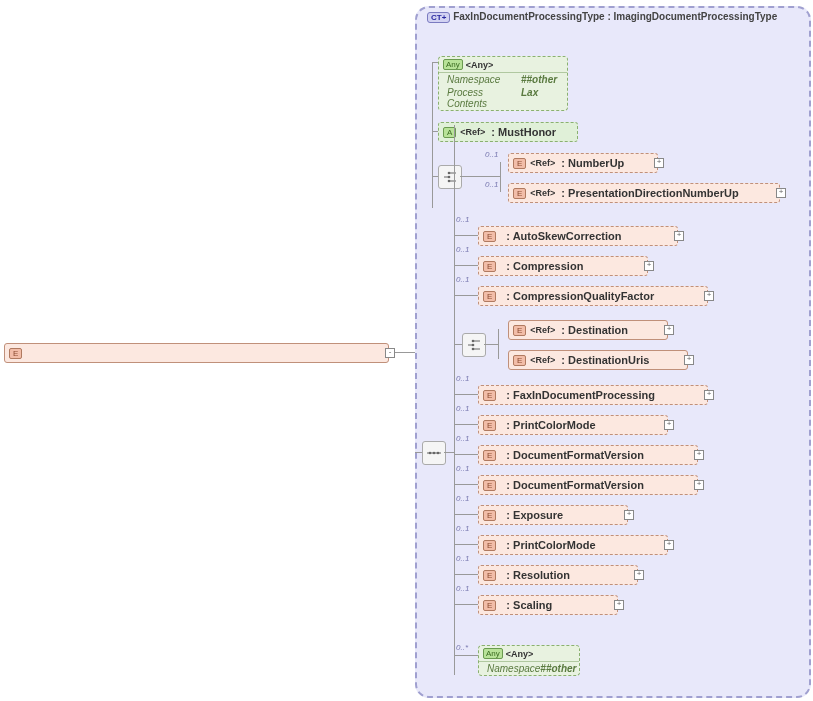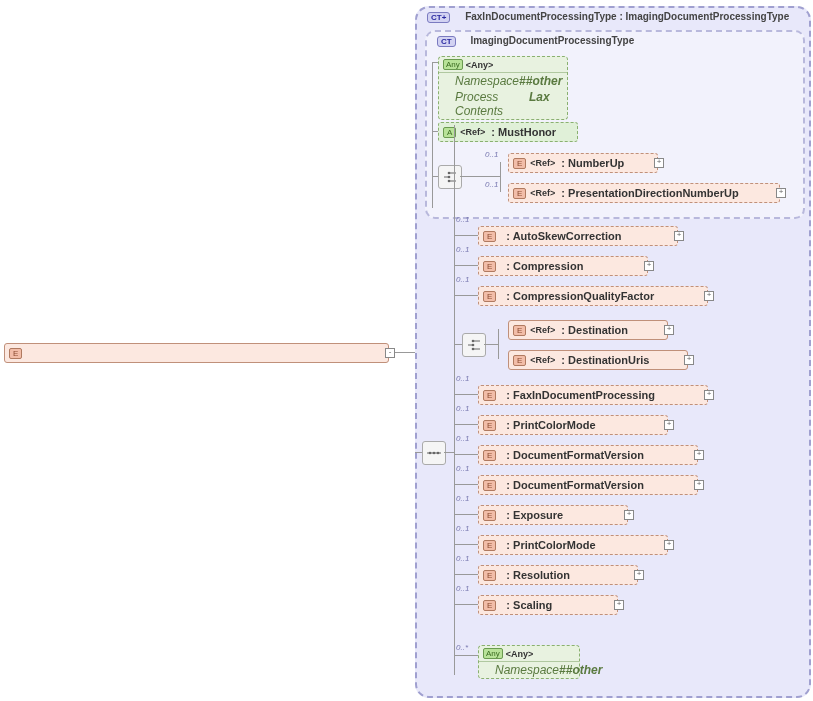--- a/index.html
+++ b/index.html
@@ -1,24 +1,24 @@
 <!DOCTYPE html>
 <html><head>
 <meta charset="utf-8">
 <style>
 body{margin:0;font-family:Arial,Helvetica,sans-serif;font-size:10px;color:#333;background:#fff}
 .canvas{position:relative;width:813px;height:701px}
 .ct-box{position:absolute;background:#e8e8fa;border:2px dashed #a0a0d0;border-radius:14px}
 .ct-title{position:absolute;top:3px;left:10px;font-weight:bold;font-size:10px;color:#444}
-.ct-badge{display:inline-block;background:#d2d2f2;border:1px solid #7a7ac0;border-radius:3px;padding:0 3px;margin-right:12px;font-size:8px;color:#2828a0}
+.ct-badge{display:inline-block;background:#d2d2f2;border:1px solid #7a7ac0;border-radius:3px;padding:0 3px;margin-right:0;font-size:8px;color:#2828a0}
 .inner-ct{position:absolute;background:#f2f2fc;border:2px dashed #b8b8dc;border-radius:10px}
 .any-box{position:absolute;background:#e8f2e0;border:1px dashed #8ab070;border-radius:4px;font-size:9px}
 .any-head{display:flex;align-items:center;border-bottom:1px solid #b0c8a0;padding:2px 4px}
 .any-badge{display:inline-block;background:#b8e298;border:1px solid #6a9a50;border-radius:2px;padding:0 2px;margin-right:3px;font-size:8px;color:#3a6a20}
-.any-row{display:flex;padding:1px 16px;font-style:italic;color:#5a7a40;font-size:12px}
+.any-row{display:flex;padding:1px 8px;font-style:italic;color:#5a7a40;font-size:10px}
 .any-row span:first-child{width:74px}
 .el-box{position:absolute;background:#fce8e0;border:1px solid #c0907a;border-radius:3px;display:flex;align-items:center;height:18px;padding:0 4px}
 .el-box.dashed{border:1px dashed #c0907a}
 .e-badge{display:inline-block;background:#f2bda8;border:1px solid #b07a60;border-radius:2px;padding:0 3px;margin-right:4px;font-size:8px;color:#8a4a30}
 .a-box{position:absolute;background:#e0f0d8;border:1px dashed #8ab070;border-radius:3px;display:flex;align-items:center;height:18px;padding:0 4px}
 .a-badge{display:inline-block;background:#b8e298;border:1px solid #6a9a50;border-radius:2px;padding:0 3px;margin-right:4px;font-size:8px;color:#3a6a20}
 .ref-lbl{font-weight:bold;margin-right:6px;font-size:9px}
 .name-lbl{font-weight:bold;font-size:11px}
 .plus{position:absolute;width:8px;height:8px;border:1px solid #888;font-size:8px;line-height:6px;text-align:center;color:#666;background:#fff}
 .comp{position:absolute;width:22px;height:22px;background:#f5f5f5;border:1px solid #aaa;border-radius:3px;display:flex;align-items:center;justify-content:center}
@@ -39,26 +39,20 @@
 <div class="plus" style="left:385px;top:348px">-</div>
 <div class="conn hconn" style="left:395px;top:352px;width:20px"></div>
 
 <div class="ct-box" style="left:415px;top:6px;width:392px;height:688px">
   <div class="ct-title">
     <span class="ct-badge">CT+</span>
     <span>FaxInDocumentProcessingType : ImagingDocumentProcessingType</span>
   </div>
 </div>
 
-<div class="inner-ct" style="left:425px;top:30px;width:376px;height:185px">
-  <div class="ct-title">
-    <span class="ct-badge">CT</span>
-    <span>ImagingDocumentProcessingType</span>
-  </div>
-</div>
 
 <div class="any-box" style="left:438px;top:56px;width:128px">
   <div class="any-head">
         <span class="any-badge">Any</span>
         <b>&lt;Any&gt;</b>
       </div>
   <div class="any-row">
         <span>Namespace</span>
         <b>##other</b>
       </div>

